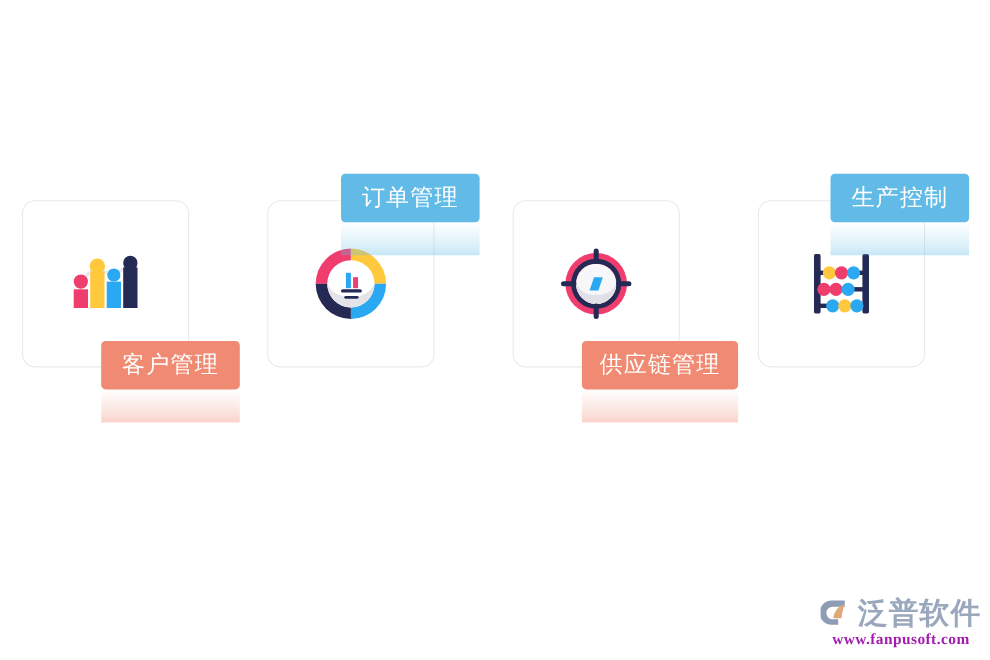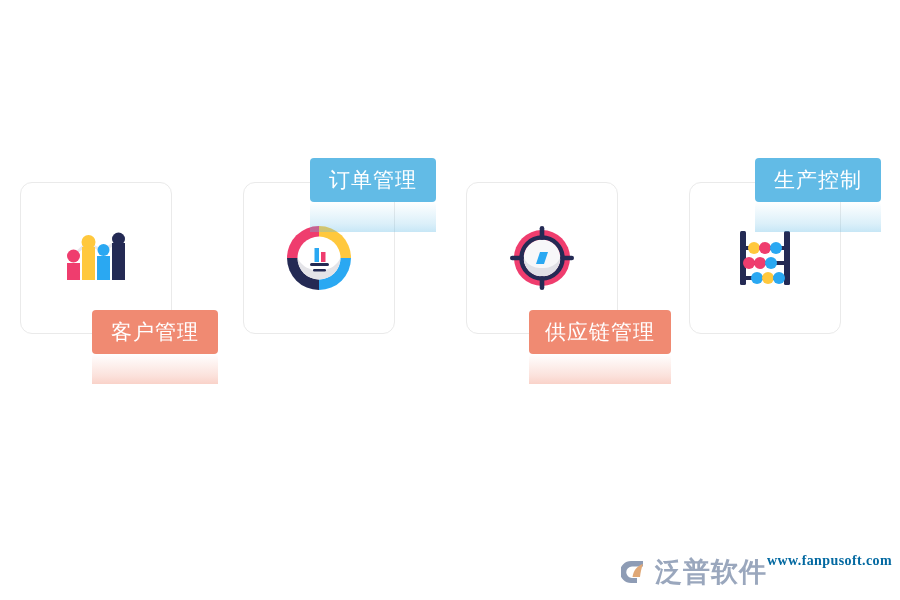--- a/index.html
+++ b/index.html
@@ -92,22 +92,22 @@
   .lbl-2 { left: 310px; top: 158px; }
   .lbl-3 { left: 529px; top: 310px; }
   .lbl-4 { left: 755px; top: 158px; }
 
   
   .watermark {
     position: absolute;
     right: 8px;
     bottom: 10px;
     display: flex;
-    flex-direction: row;
-    align-items: flex-start;
+    flex-direction: column;
+    align-items: center;
     user-select: none;
   }
   .wm-top {
     display: flex;
     align-items: center;
     gap: 4px;
   }
   .wm-mark {
     width: 30px;
     height: 30px;
@@ -115,21 +115,21 @@
   .wm-name {
     font-size: 27px;
     font-weight: bold;
     color: #9aa7bd;
     letter-spacing: 1px;
     font-family: "DejaVu Sans", "Liberation Sans", sans-serif;
   }
   .wm-url {
     font-size: 14px;
     font-weight: bold;
-    color: #0369a1;
+    color: #a21caf;
     letter-spacing: 0.4px;
     margin-top: -1px;
     font-family: "Liberation Serif", "DejaVu Serif", serif;
   }
 </style>
 </head>
 <body>
 
 <div class="stage">
 

